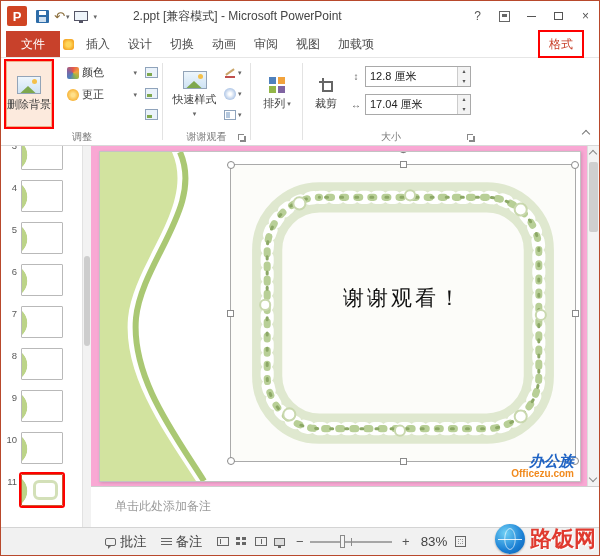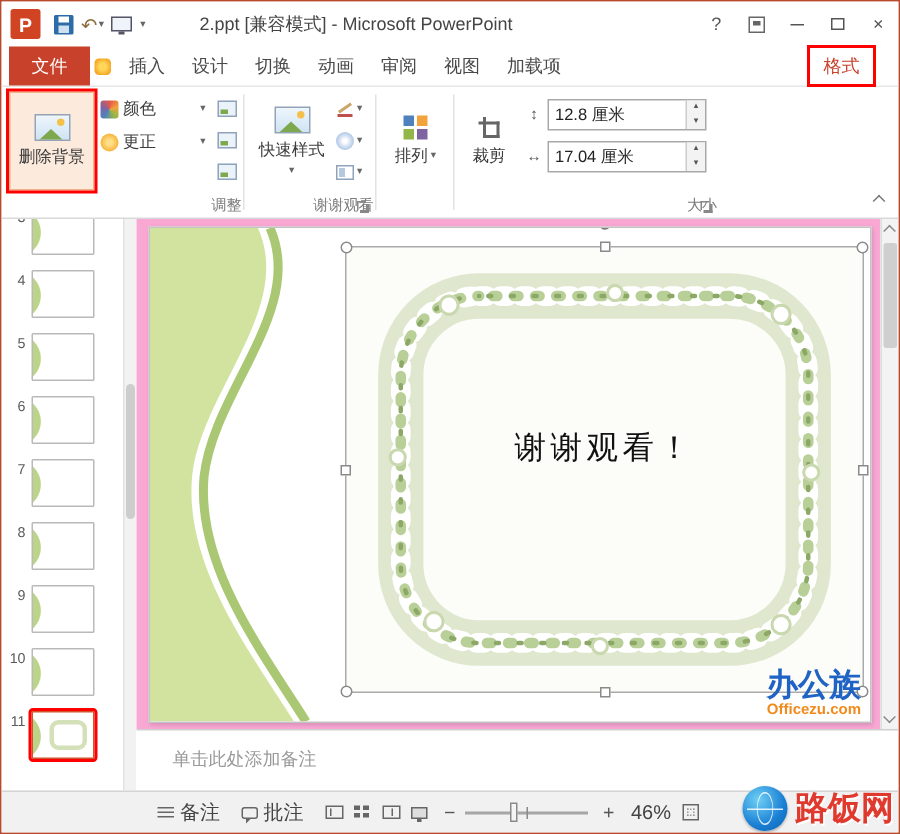--- a/index.html
+++ b/index.html
@@ -30,25 +30,25 @@
   
   .tabrow{position:absolute;top:30px;left:0;right:0;height:27px;display:flex;align-items:stretch;background:#fff;border-bottom:1px solid #e6e6e6}
   .tab{padding:0 9px;display:flex;align-items:center;font-size:12px;color:#4a4a4a;white-space:nowrap}
   .file-tab{background:#c8412b;color:#fff;padding:0 15px;margin-left:5px}
   .tab-deco{width:11px;height:11px;align-self:center;margin:0 3px;background:radial-gradient(circle,#ffd659 30%,#f5a623 75%);border-radius:3px}
   .format-tab{margin-left:auto;margin-right:16px;color:#c8412b;background:#fff;border:1px solid #e3e3e3;border-bottom:none;outline:2px solid #fe0000;outline-offset:-1px}
 
   
   .ribbon{position:absolute;top:57px;left:0;right:0;height:88px;background:#fff;border-bottom:1px solid #d9d9d9}
   .group{position:absolute;top:0;bottom:0}
-  .group-label{position:absolute;bottom:1px;left:0;right:0;text-align:right;font-size:10px;color:#7a7a7a}
+  .group-label{position:absolute;bottom:1px;left:0;right:0;text-align:center;font-size:10px;color:#7a7a7a}
   .vsep{position:absolute;top:5px;bottom:5px;width:1px;background:#e3e3e3}
   .g-adjust{left:2px;width:158px}
   .big-btn{position:absolute;display:flex;flex-direction:column;align-items:center;justify-content:center;gap:3px;font-size:11px;color:#3c3c3c}
-  .remove-bg{left:3px;top:3px;width:57px;height:66px;background:#fceadd;border:1px solid #f0b08a;outline:2px solid #fe0000;outline-offset:0}
+  .remove-bg{left:3px;top:3px;width:46px;height:66px;background:#fceadd;border:1px solid #f0b08a;outline:2px solid #fe0000;outline-offset:0}
   .ic-picture{width:24px;height:18px;border:1px solid #93a4b8;background:linear-gradient(180deg,#eef6fc,#cfe3f4);position:relative;overflow:hidden;display:block}
   .ic-picture::before{content:"";position:absolute;right:3px;top:2px;width:5px;height:5px;border-radius:50%;background:#f4c04a}
   .ic-picture::after{content:"";position:absolute;left:-3px;bottom:-5px;border-left:13px solid transparent;border-right:13px solid transparent;border-bottom:12px solid #7ea84e}
   .menu-col{position:absolute;left:62px;top:4px;width:74px}
   .menu-btn{width:100%;height:21px;margin-bottom:1px;display:flex;align-items:center;gap:3px;font-size:11px;color:#3c3c3c;padding:0 2px}
   .menu-btn .caret{margin-left:auto}
   .ic-sun{width:12px;height:12px;border-radius:50%;background:radial-gradient(circle,#ffe08a 20%,#f6ad2c 78%);display:block}
   .ic-color{width:12px;height:12px;border-radius:2px;background:conic-gradient(#e4574c,#f2a33c,#93b648,#4f81bd,#8064a2,#e4574c);display:block}
   .ic-brush{width:12px;height:12px;border-radius:2px;background:linear-gradient(135deg,#f2b8d0 0 45%,#fff 45% 55%,#9cc3e5 55% 100%);display:block}
   .mini-col{position:absolute;left:139px;top:5px;width:18px}
@@ -109,21 +109,21 @@
   .wreath{position:absolute;inset:8px;width:calc(100% - 16px);height:calc(100% - 16px)}
   .slide-text{position:absolute;left:0;right:0;top:45%;transform:translateY(-50%);text-align:center;font-family:"Liberation Serif","DejaVu Serif",serif;font-size:21px;letter-spacing:3px;color:#111}
   .handle{position:absolute;background:#fff;border:1px solid #8a8a8a;z-index:5}
   .hc{width:8px;height:8px;border-radius:50%}
   .he{width:7px;height:7px}
   .h-tl{left:-4px;top:-4px}.h-tr{right:-4px;top:-4px}.h-bl{left:-4px;bottom:-4px}.h-br{right:-4px;bottom:-4px}
   .h-t{left:50%;top:-4px;margin-left:-3px}.h-b{left:50%;bottom:-4px;margin-left:-3px}
   .h-l{left:-4px;top:50%;margin-top:-3px}.h-r{right:-4px;top:50%;margin-top:-3px}
   .rot-handle{position:absolute;left:50%;top:-23px;transform:translateX(-50%);font-size:14px;color:#7c7c7c;z-index:5;line-height:1}
   .wm-officezu{position:absolute;right:6px;bottom:2px;text-align:right;line-height:1.05;z-index:6}
-  .wm-brand{font-size:21px;font-weight:bold;color:#1f63c4}
+  .wm-brand{font-size:15px;font-weight:bold;font-style:italic;color:#1f63c4}
   .wm-domain{font-size:10px;font-weight:bold;color:#f18a1d}
   .wm-tag{font-size:19px;font-weight:bold;color:#e8442e;letter-spacing:1px;margin-top:2px;text-shadow:1px 1px 0 #fff}
 
   .vscroll{position:absolute;right:0;top:0;bottom:41px;width:12px;background:#f3f3f3;border-left:1px solid #ddd}
   .vscroll .chev{border-color:#888;position:absolute;left:2px}
   .chev-up{top:5px;transform:rotate(45deg)}
   .chev-dn{bottom:5px;transform:rotate(225deg)}
   .vthumb{position:absolute;left:1px;right:1px;top:16px;height:70px;background:#cfcfcf;border-radius:2px}
 
   .notes{position:absolute;left:90px;right:0;bottom:0;height:41px;background:#fff;border-top:1px solid #cfcfcf;padding:11px 0 0 24px;font-size:12px;color:#9a9a9a}
@@ -432,26 +432,26 @@
       <span class="chev chev-dn"></span>
     </div>
 
     <div class="notes">
       <span>单击此处添加备注</span>
     </div>
   </div>
 
   <div class="statusbar">
     <button class="sb-btn">
+      <span class="ic-comment"></span>
+      <span>批注</span>
+    </button>
+    <button class="sb-btn">
       <span class="ic-notes"></span>
       <span>备注</span>
-    </button>
-    <button class="sb-btn">
-      <span class="ic-comment"></span>
-      <span>批注</span>
     </button>
     <div class="view-btns">
       <button>
           <span class="vw v-normal"></span>
         </button>
       <button>
           <span class="vw v-sorter"></span>
         </button>
       <button>
           <span class="vw v-read"></span>
@@ -460,21 +460,21 @@
           <span class="vw v-show"></span>
         </button>
     </div>
     <button class="zoom-btn"><span>−</span></button>
     <div class="zoom-slider">
       <div class="ztrack"></div>
       <div class="znotch"></div>
       <div class="zthumb"></div>
     </div>
     <button class="zoom-btn"><span>+</span></button>
-    <button class="zoom-pct">46%</button>
+    <button class="zoom-pct">83%</button>
     <button class="fit-btn">
         <span class="ic-fit"></span>
       </button>
   </div>
 
   <div class="site-wm">
     <span class="globe"></span>
     <span class="site-name">路饭网</span>
   </div>
 

